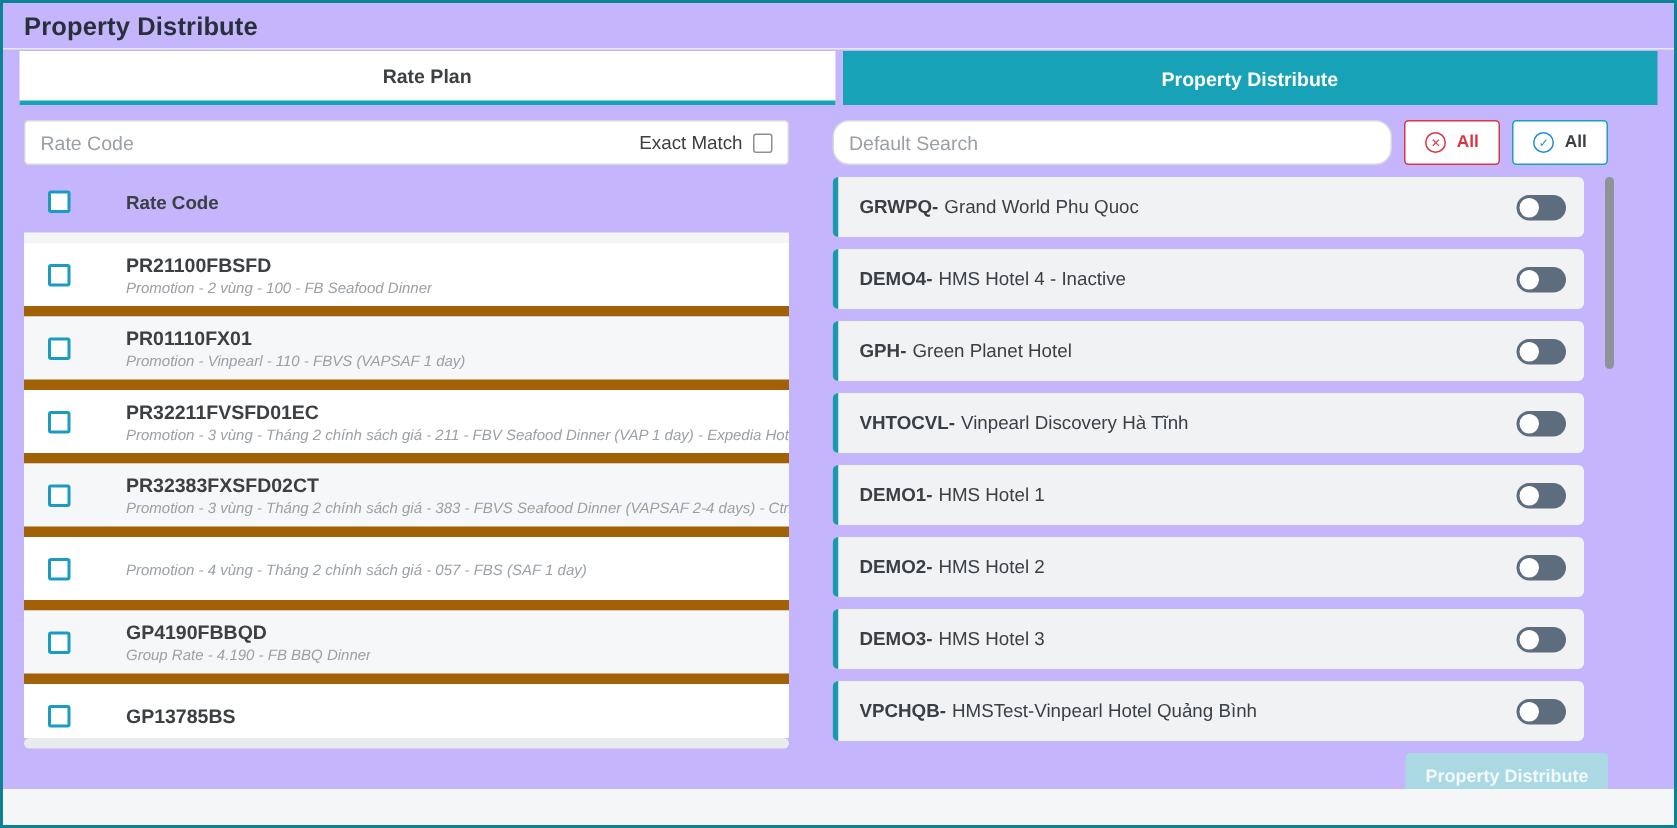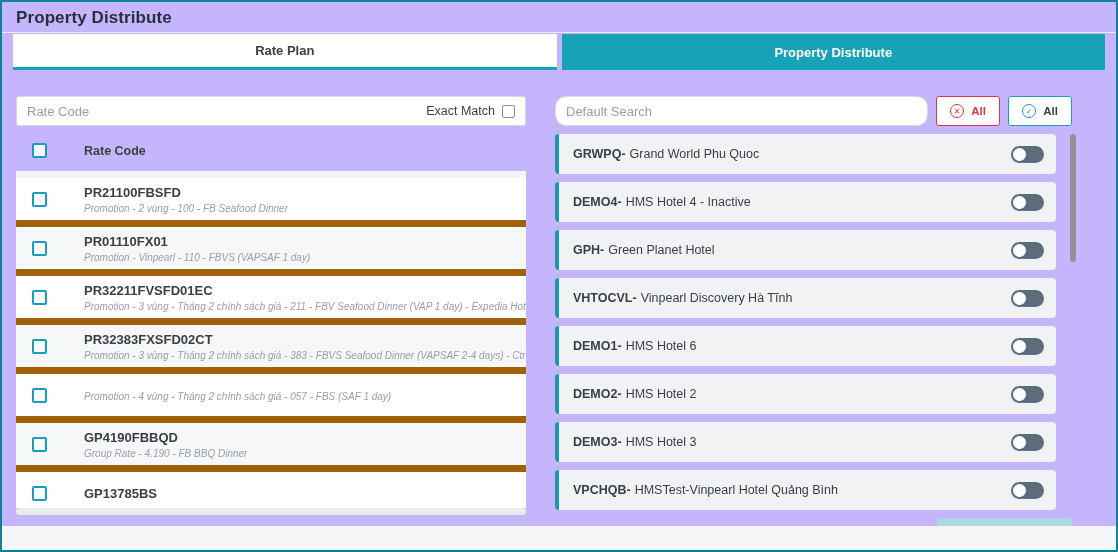--- a/index.html
+++ b/index.html
@@ -14,21 +14,21 @@
   
   .page-header { padding:6px 14px 4px; border-bottom:1px solid #e8eaec; }
   .page-title { font-size:17px; font-weight:700; color:#29303b; letter-spacing:.1px; }
   
   .tabs { display:flex; margin:1px 11px 0; gap:5px; height:36px; }
   .tab { flex:1; display:flex; align-items:center; justify-content:center;
          font-size:13px; font-weight:600; cursor:pointer; }
   .tab.inactive { background:#fff; color:#3c4043; border-bottom:3px solid #17a2b8; }
   .tab.active   { background:#17a2b8; color:#fff; }
   
-  .content { display:flex;margin-top:16px; }
+  .content { display:flex; }
   .left-panel  { width:536px; flex:none; }
   .right-panel { width:538px; flex:none; margin-left:9px; position:relative; padding-left:8px; }
   
   .search-box { margin:10px 12px 0 14px; height:30px; border:1px solid #d9d9d9;
                 border-radius:3px; display:flex; align-items:center;
                 justify-content:space-between; padding:0 10px; background:#fff; }
   .ph-text { color:#9aa0a6; font-size:13px; }
   .exact-wrap { display:flex; align-items:center; gap:7px; font-size:12.5px; color:#3c4043; }
   .exact-cb { width:13px; height:13px; border:1px solid #8f8f8f; border-radius:2px; background:#fff; }
   
@@ -216,21 +216,21 @@
 
           <div class="prop-card alt">
             <span class="prop-label">
               <span class="prop-code">VHTOCVL-</span><span class="prop-name">Vinpearl Discovery Hà Tĩnh</span>
             </span>
             <span class="toggle"></span>
           </div>
 
           <div class="prop-card">
             <span class="prop-label">
-              <span class="prop-code">DEMO1-</span><span class="prop-name">HMS Hotel 6</span>
+              <span class="prop-code">DEMO1-</span><span class="prop-name">HMS Hotel 1</span>
             </span>
             <span class="toggle"></span>
           </div>
 
           <div class="prop-card alt">
             <span class="prop-label">
               <span class="prop-code">DEMO2-</span><span class="prop-name">HMS Hotel 2</span>
             </span>
             <span class="toggle"></span>
           </div>

